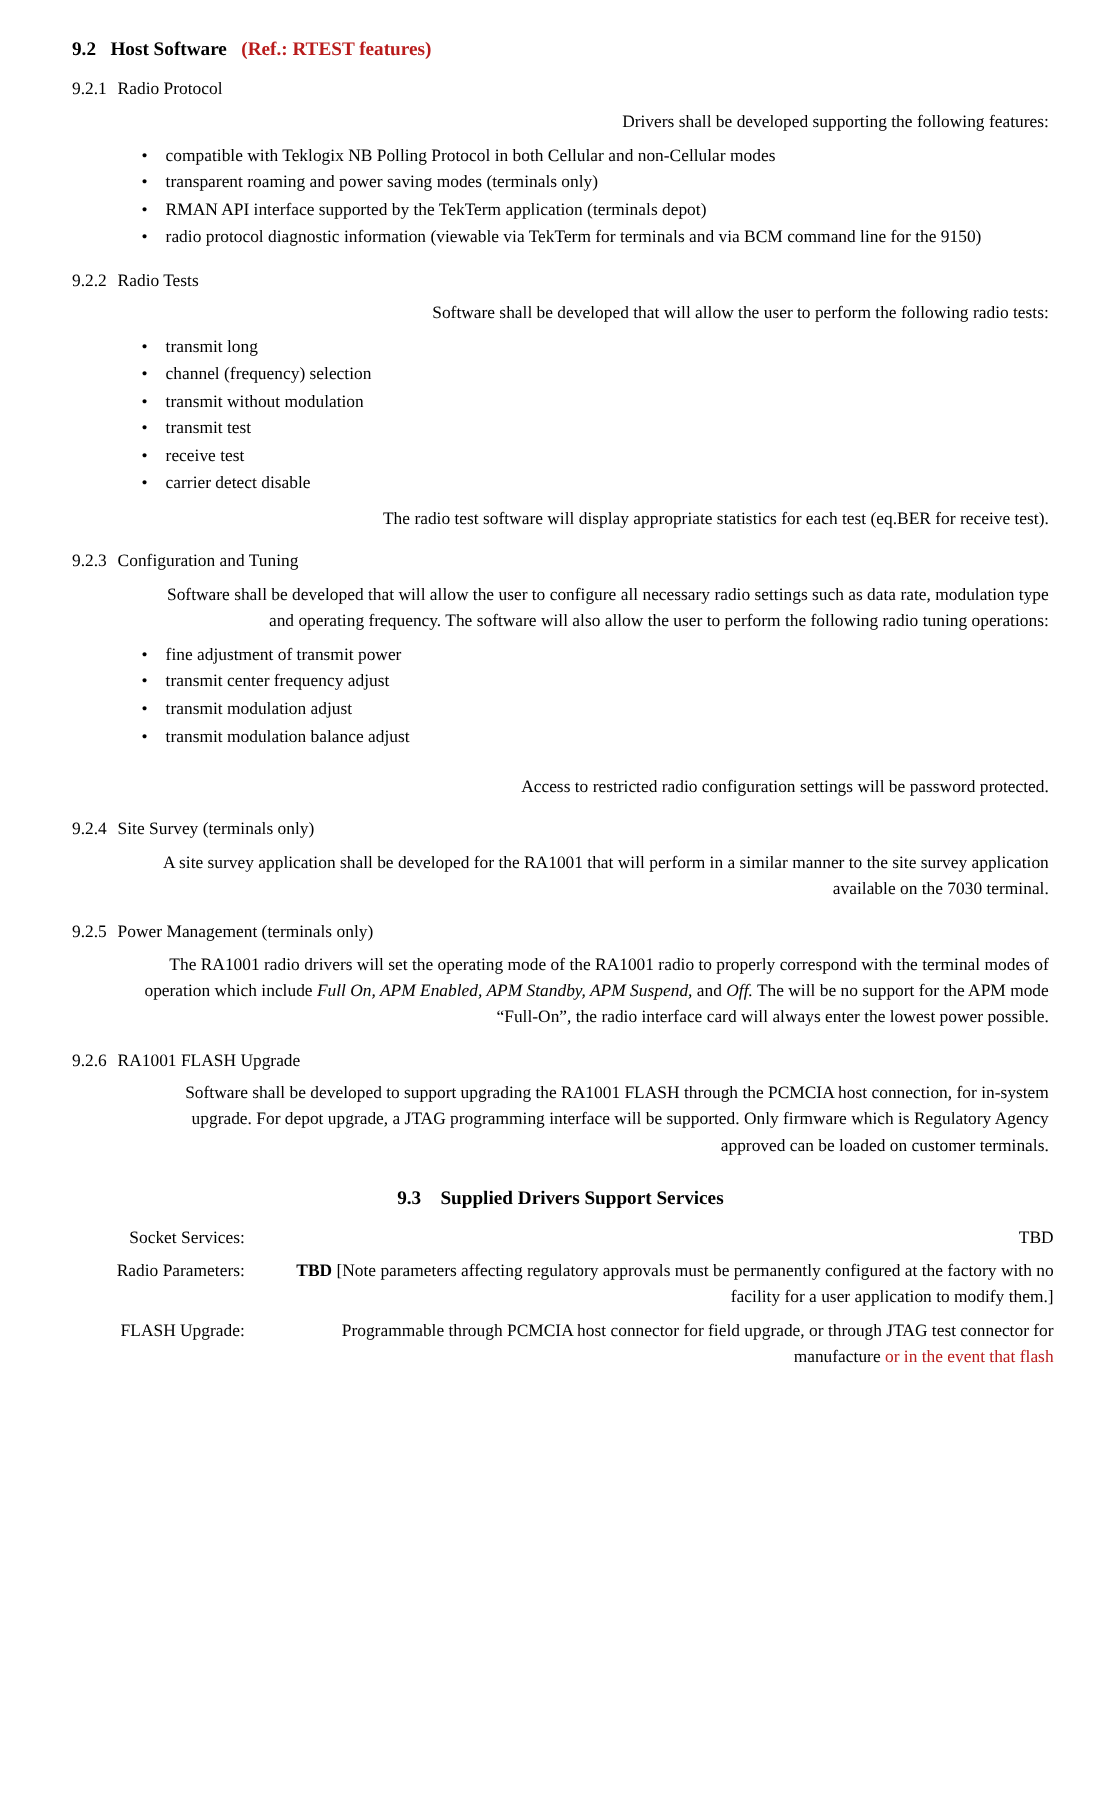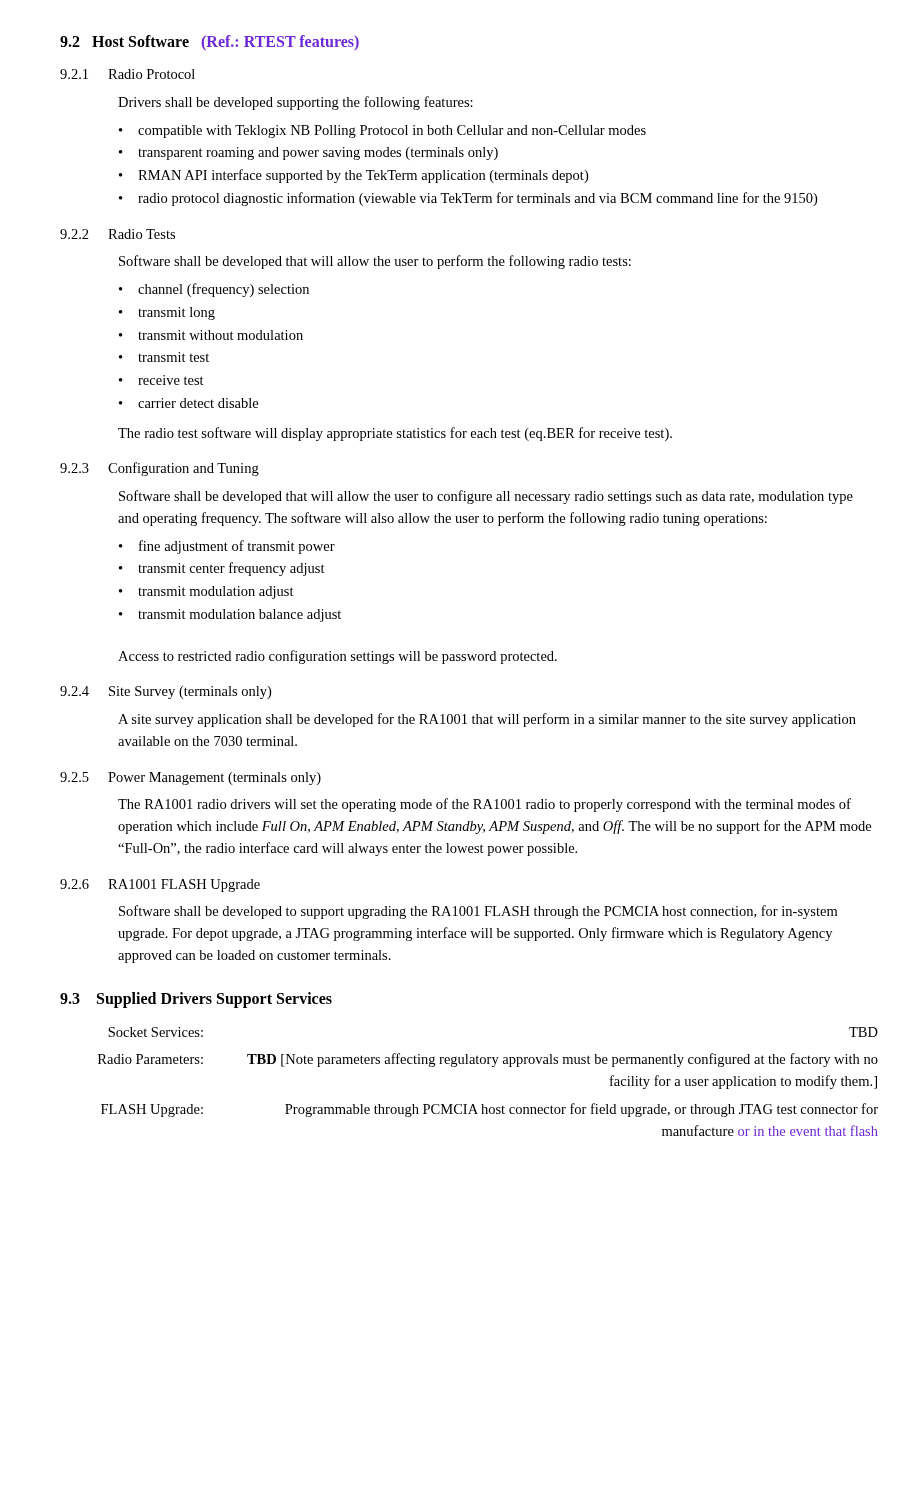--- a/index.html
+++ b/index.html
@@ -10,27 +10,26 @@
       color: #000;
       background: #fff;
       padding: 30px 50px 30px 60px;
       max-width: 924px;
     }
     h2 {
       font-size: 16px;
       font-weight: bold;
       margin-bottom: 10px;
     }
-    .orange { color: #6d28d9; }
+    .orange { color: #b91c1c; }
     .subsection {
       margin-bottom: 14px;
     }
     .subsection-header {
       display: flex;
-      gap: 10px;
       margin-bottom: 6px;
     }
     .subsection-num {
       min-width: 38px;
       font-size: 14.5px;
     }
     .subsection-title {
       font-size: 14.5px;
     }
     .subsection-body {
@@ -47,26 +46,28 @@
       gap: 8px;
       margin-bottom: 1px;
     }
     ul li::before {
       content: "•";
       min-width: 12px;
       margin-top: 0px;
     }
     p {
       margin-bottom: 6px;
+      text-align: right;
     }
     .section-93 {
       margin-top: 20px;
     }
     .section-93 h2 {
       margin-bottom: 8px;
+      text-align: center;
     }
     table.services-table {
       border-collapse: collapse;
       width: 100%;
       margin-left: 10px;
     }
     table.services-table td {
       vertical-align: top;
       padding: 3px 6px;
       font-size: 14.5px;
@@ -117,24 +118,24 @@
 
   <div class="subsection">
     <div class="subsection-header">
       <span class="subsection-num">9.2.2</span>
       <span class="subsection-title">Radio Tests</span>
     </div>
     <div class="subsection-body">
       <p>Software shall be developed that will allow the user to perform the following radio tests:</p>
       <ul>
         <li>
+            <span>transmit long</span>
+          </li>
+        <li>
             <span>channel (frequency) selection</span>
-          </li>
-        <li>
-            <span>transmit long</span>
           </li>
         <li>
             <span>transmit without modulation</span>
           </li>
         <li>
             <span>transmit test</span>
           </li>
         <li>
             <span>receive test</span>
           </li>

